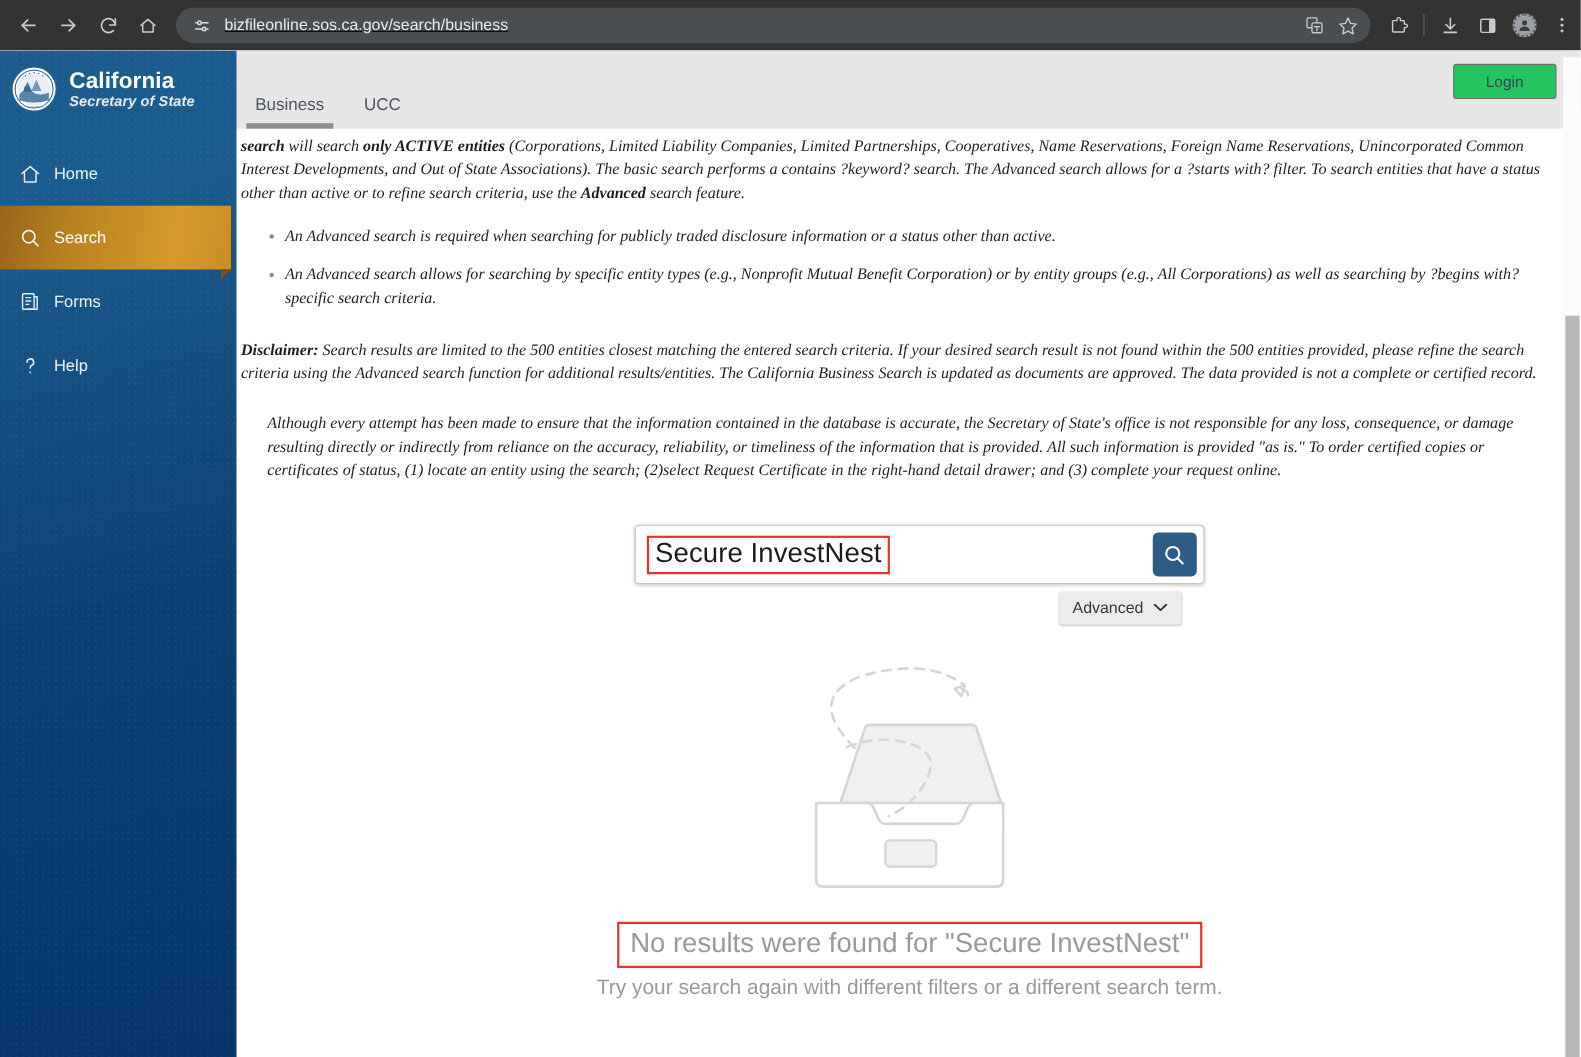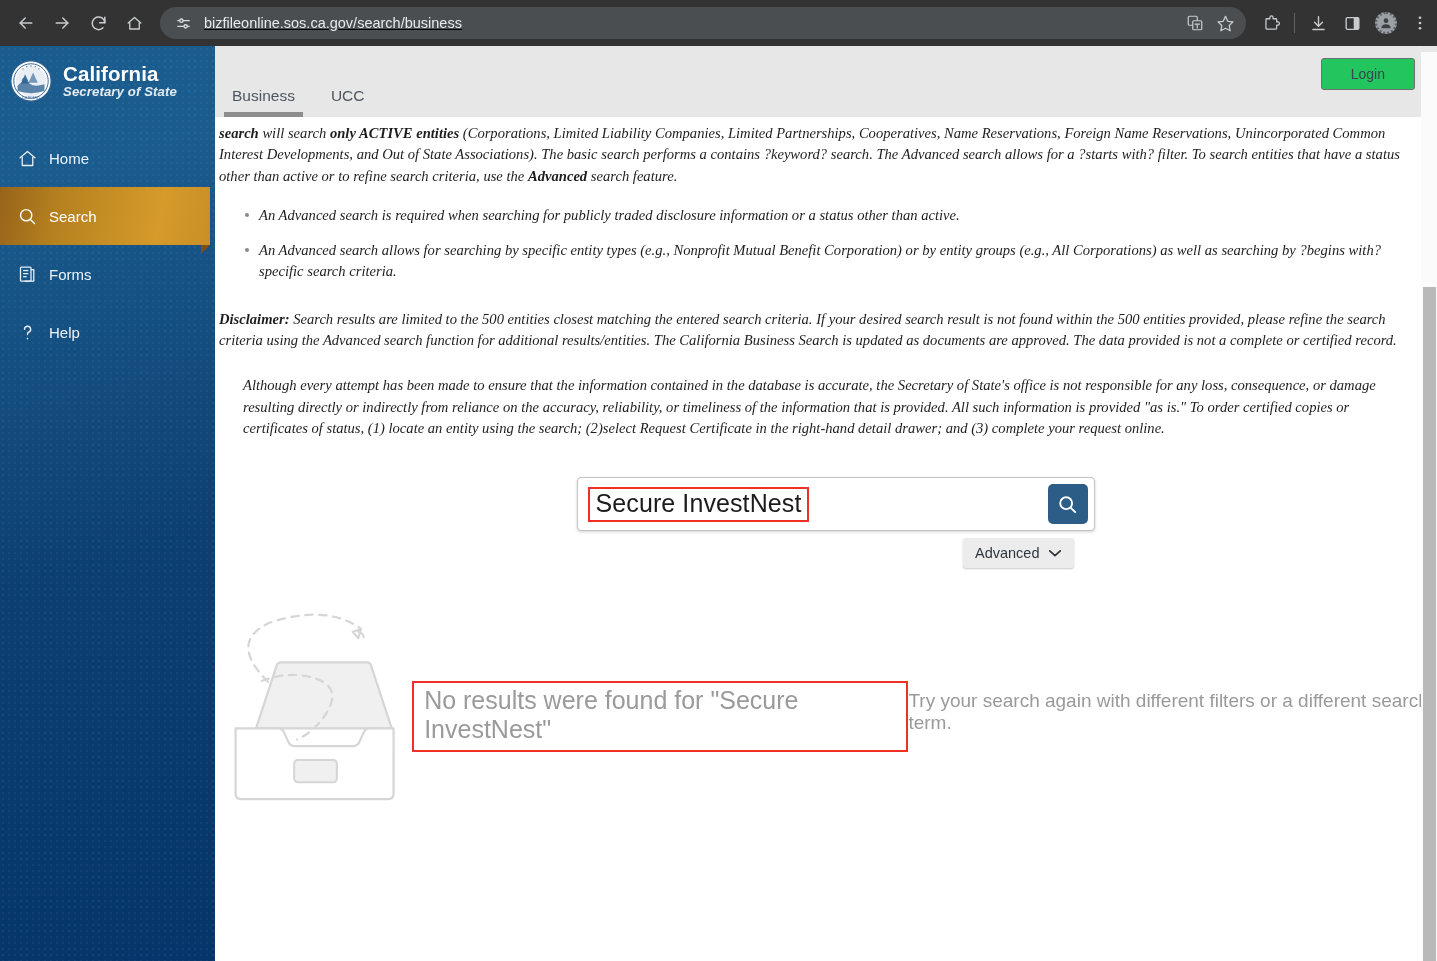--- a/index.html
+++ b/index.html
@@ -237,21 +237,21 @@
     box-shadow: 0 1px 2px rgba(0,0,0,.22);
     padding: 7px 12px;
     font-size: 14.5px;
     color: #2f3640;
     display: flex; align-items: center; gap: 8px;
   }
 
   
   .empty {
     margin-top: 64px;
-    display: flex; flex-direction: row; align-items: center; padding-left: 20px;
+    display: flex; flex-direction: column; align-items: center; padding-left: 20px;
   }
   .empty-illustration { width: 210px; height: 225px; }
   .empty-title-hl {
     margin-top: 18px;
     border: 2px solid #ee3124;
     padding: 3px 10px 6px 10px;
   }
   .empty-title {
     font-size: 25px;
     color: #9a9a9a;

